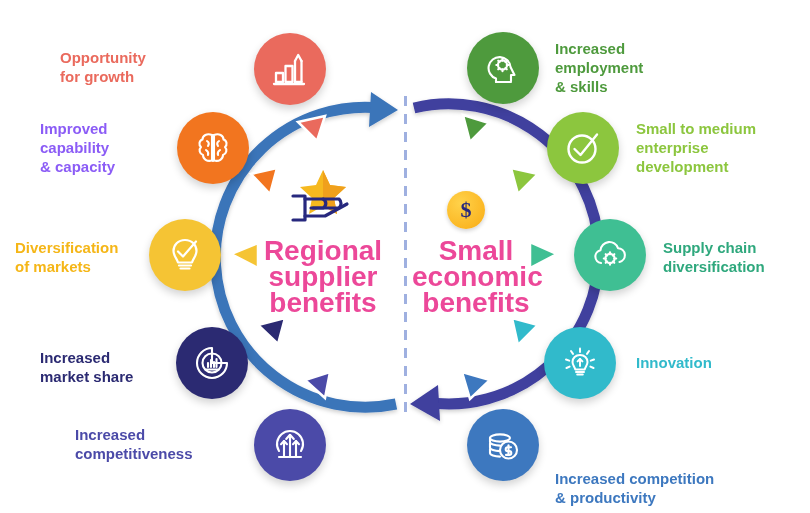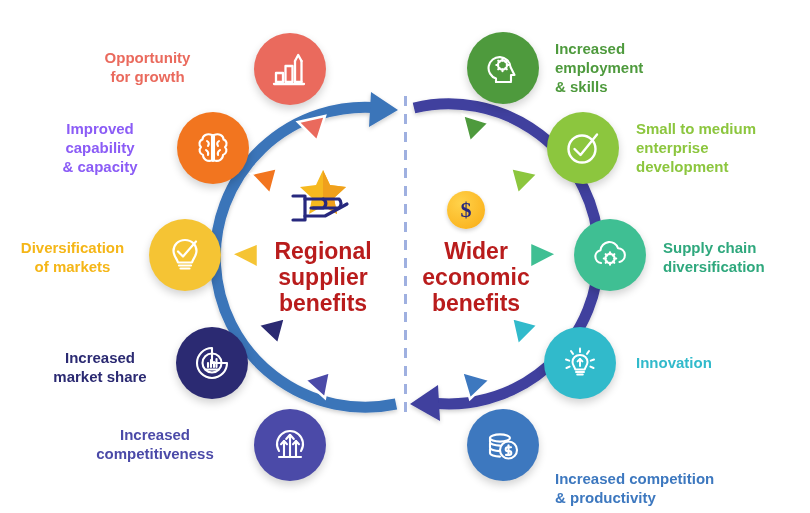--- a/index.html
+++ b/index.html
@@ -18,28 +18,28 @@
     display:flex;align-items:center;justify-content:center;
   }
   .bubble svg{width:40px;height:40px;display:block;}
 
   
   .label{
     position:absolute;
     font-size:15px;font-weight:bold;line-height:19px;
     white-space:pre-line;
   }
-  .label.right-al{text-align:center;}
+  .label.right-al{text-align:left;}
   .label.left-al{text-align:left;}
 
   
   .centre-title{
     position:absolute;text-align:center;
-    font-size:23px;font-weight:bold;line-height:26px;
-    color:#b91c1c;white-space:pre-line;
+    font-size:28px;font-weight:bold;line-height:26px;
+    color:#ec4899;white-space:pre-line;
   }
 
   
   .divider{
     position:absolute;left:404px;top:96px;width:3px;height:320px;
     background:repeating-linear-gradient(to bottom,#9fb0e0 0 10px, transparent 10px 18px);
   }
 
   
   .coin{
@@ -107,21 +107,21 @@
     </svg>
   </div>
 
   <div class="coin" style="left:447px;top:191px;">
     <span>$</span>
   </div>
 
   <div class="centre-title" style="left:262px;top:238px;width:122px;">Regional
 supplier
 benefits</div>
-  <div class="centre-title" style="left:412px;top:238px;width:128px;">Wider
+  <div class="centre-title" style="left:412px;top:238px;width:128px;">Small
 economic
 benefits</div>
 
   <div class="bubble" style="left: 254px; top: 33px; background: rgb(234, 106, 93);">
     <svg viewBox="0 0 40 40" fill="none" stroke="#fff" stroke-width="2.3" stroke-linejoin="round" stroke-linecap="round">
       <rect x="6" y="24" width="7" height="9"></rect>
       <rect x="15.5" y="17" width="7" height="16"></rect>
       <path d="M25 33 V12"></path>
         <path d="M31.5 33 V12"></path>
       <path d="M25 12 L28.2 6 L31.5 12"></path>

